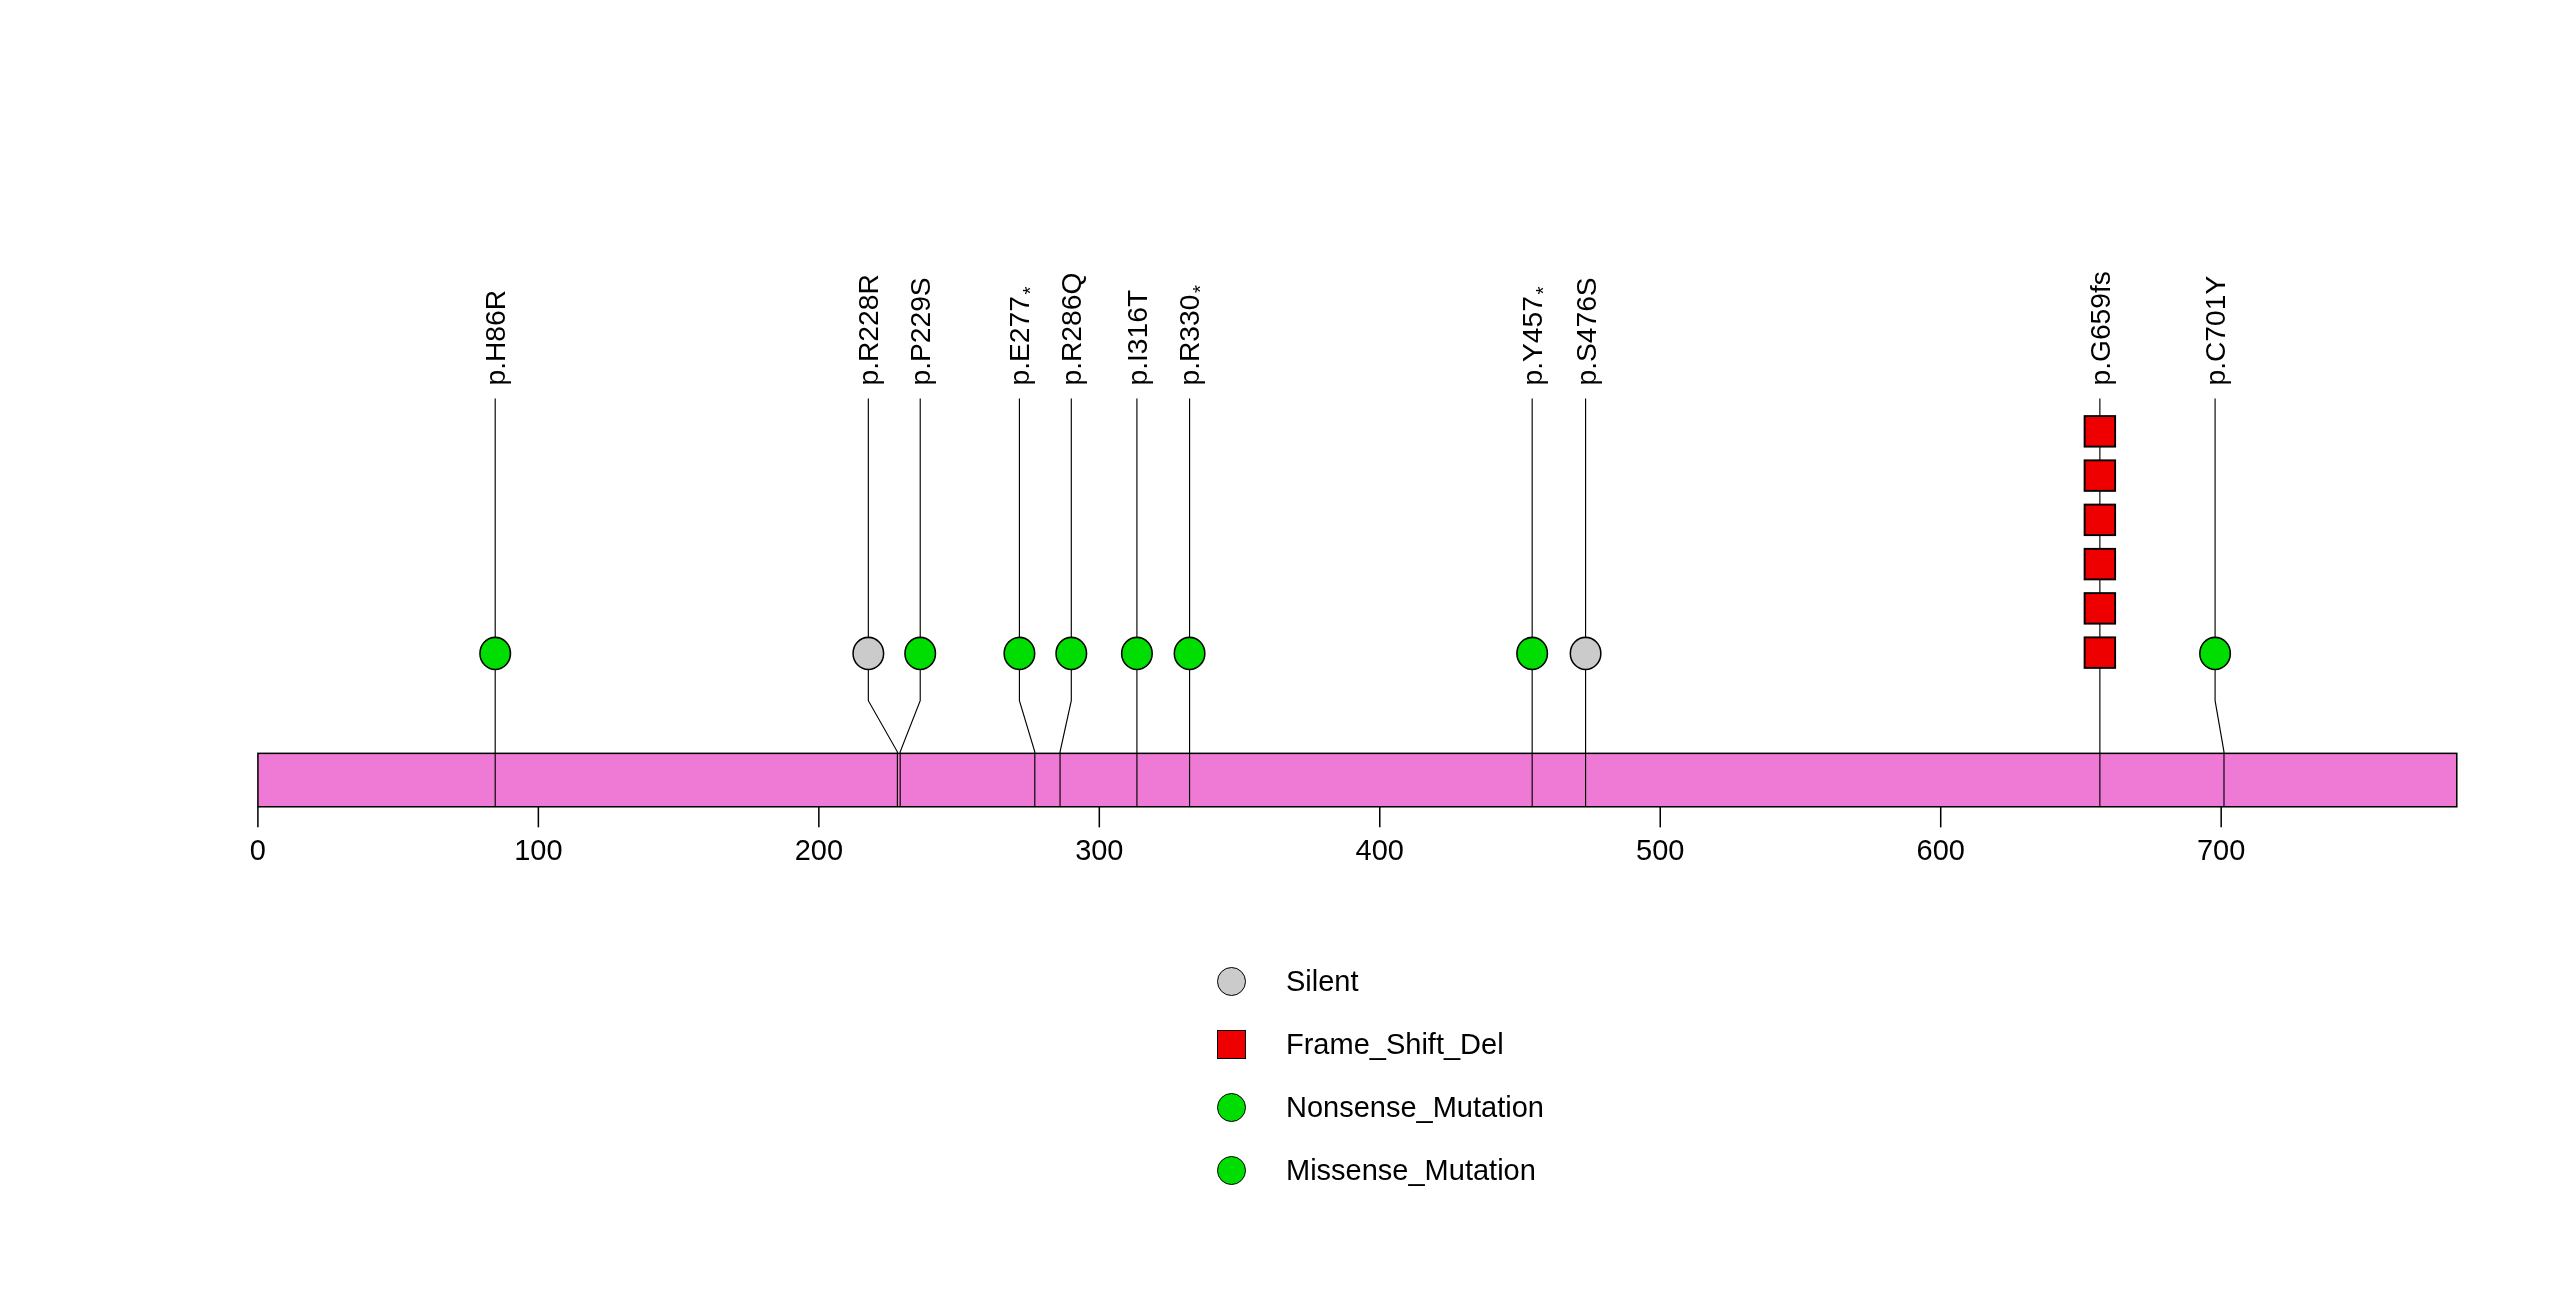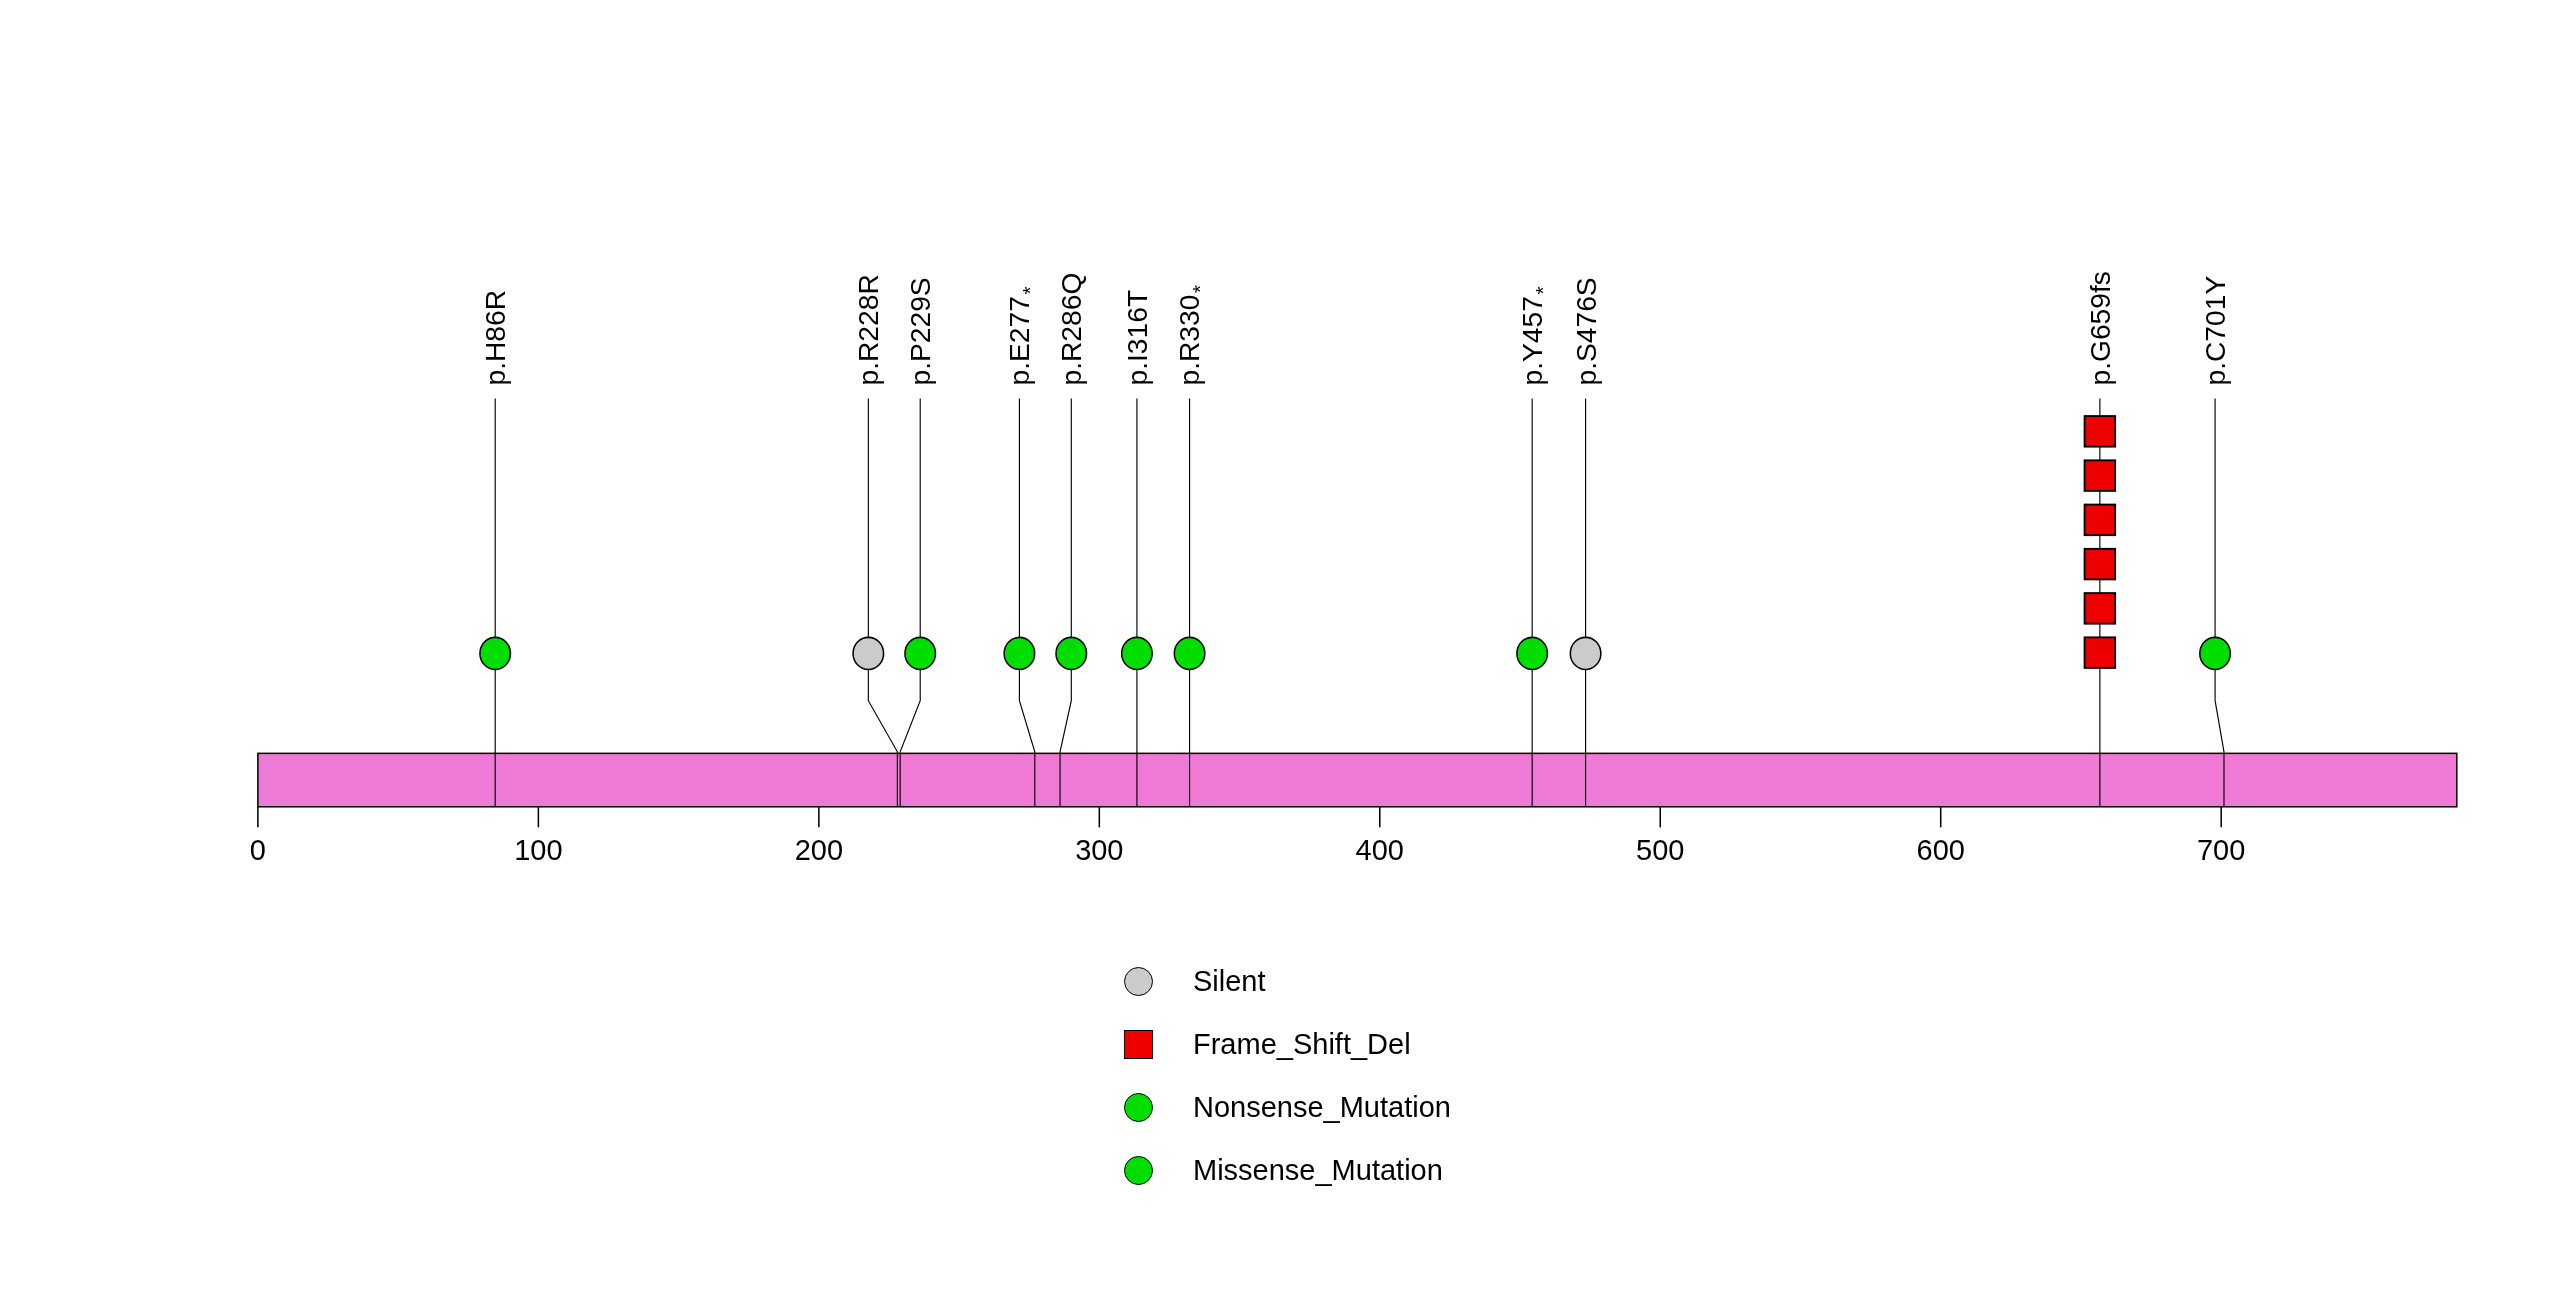--- a/index.html
+++ b/index.html
@@ -11,21 +11,21 @@
     overflow: hidden;
     font-family: "Liberation Sans", sans-serif;
   }
   .plot-svg {
     position: absolute;
     left: 0; top: 0;
     width: 2576px; height: 1290px;
   }
   .legend {
     position: absolute;
-    left: 1124px;
+    left: 1217px;
     top: 965px;
     display: flex;
     flex-direction: column;
     gap: 30px;
   }
   .legend-row { display: flex; align-items: center; }
   .legend-marker {
     width: 29px; height: 29px;
     border: 1.5px solid #000;
     box-sizing: border-box;

